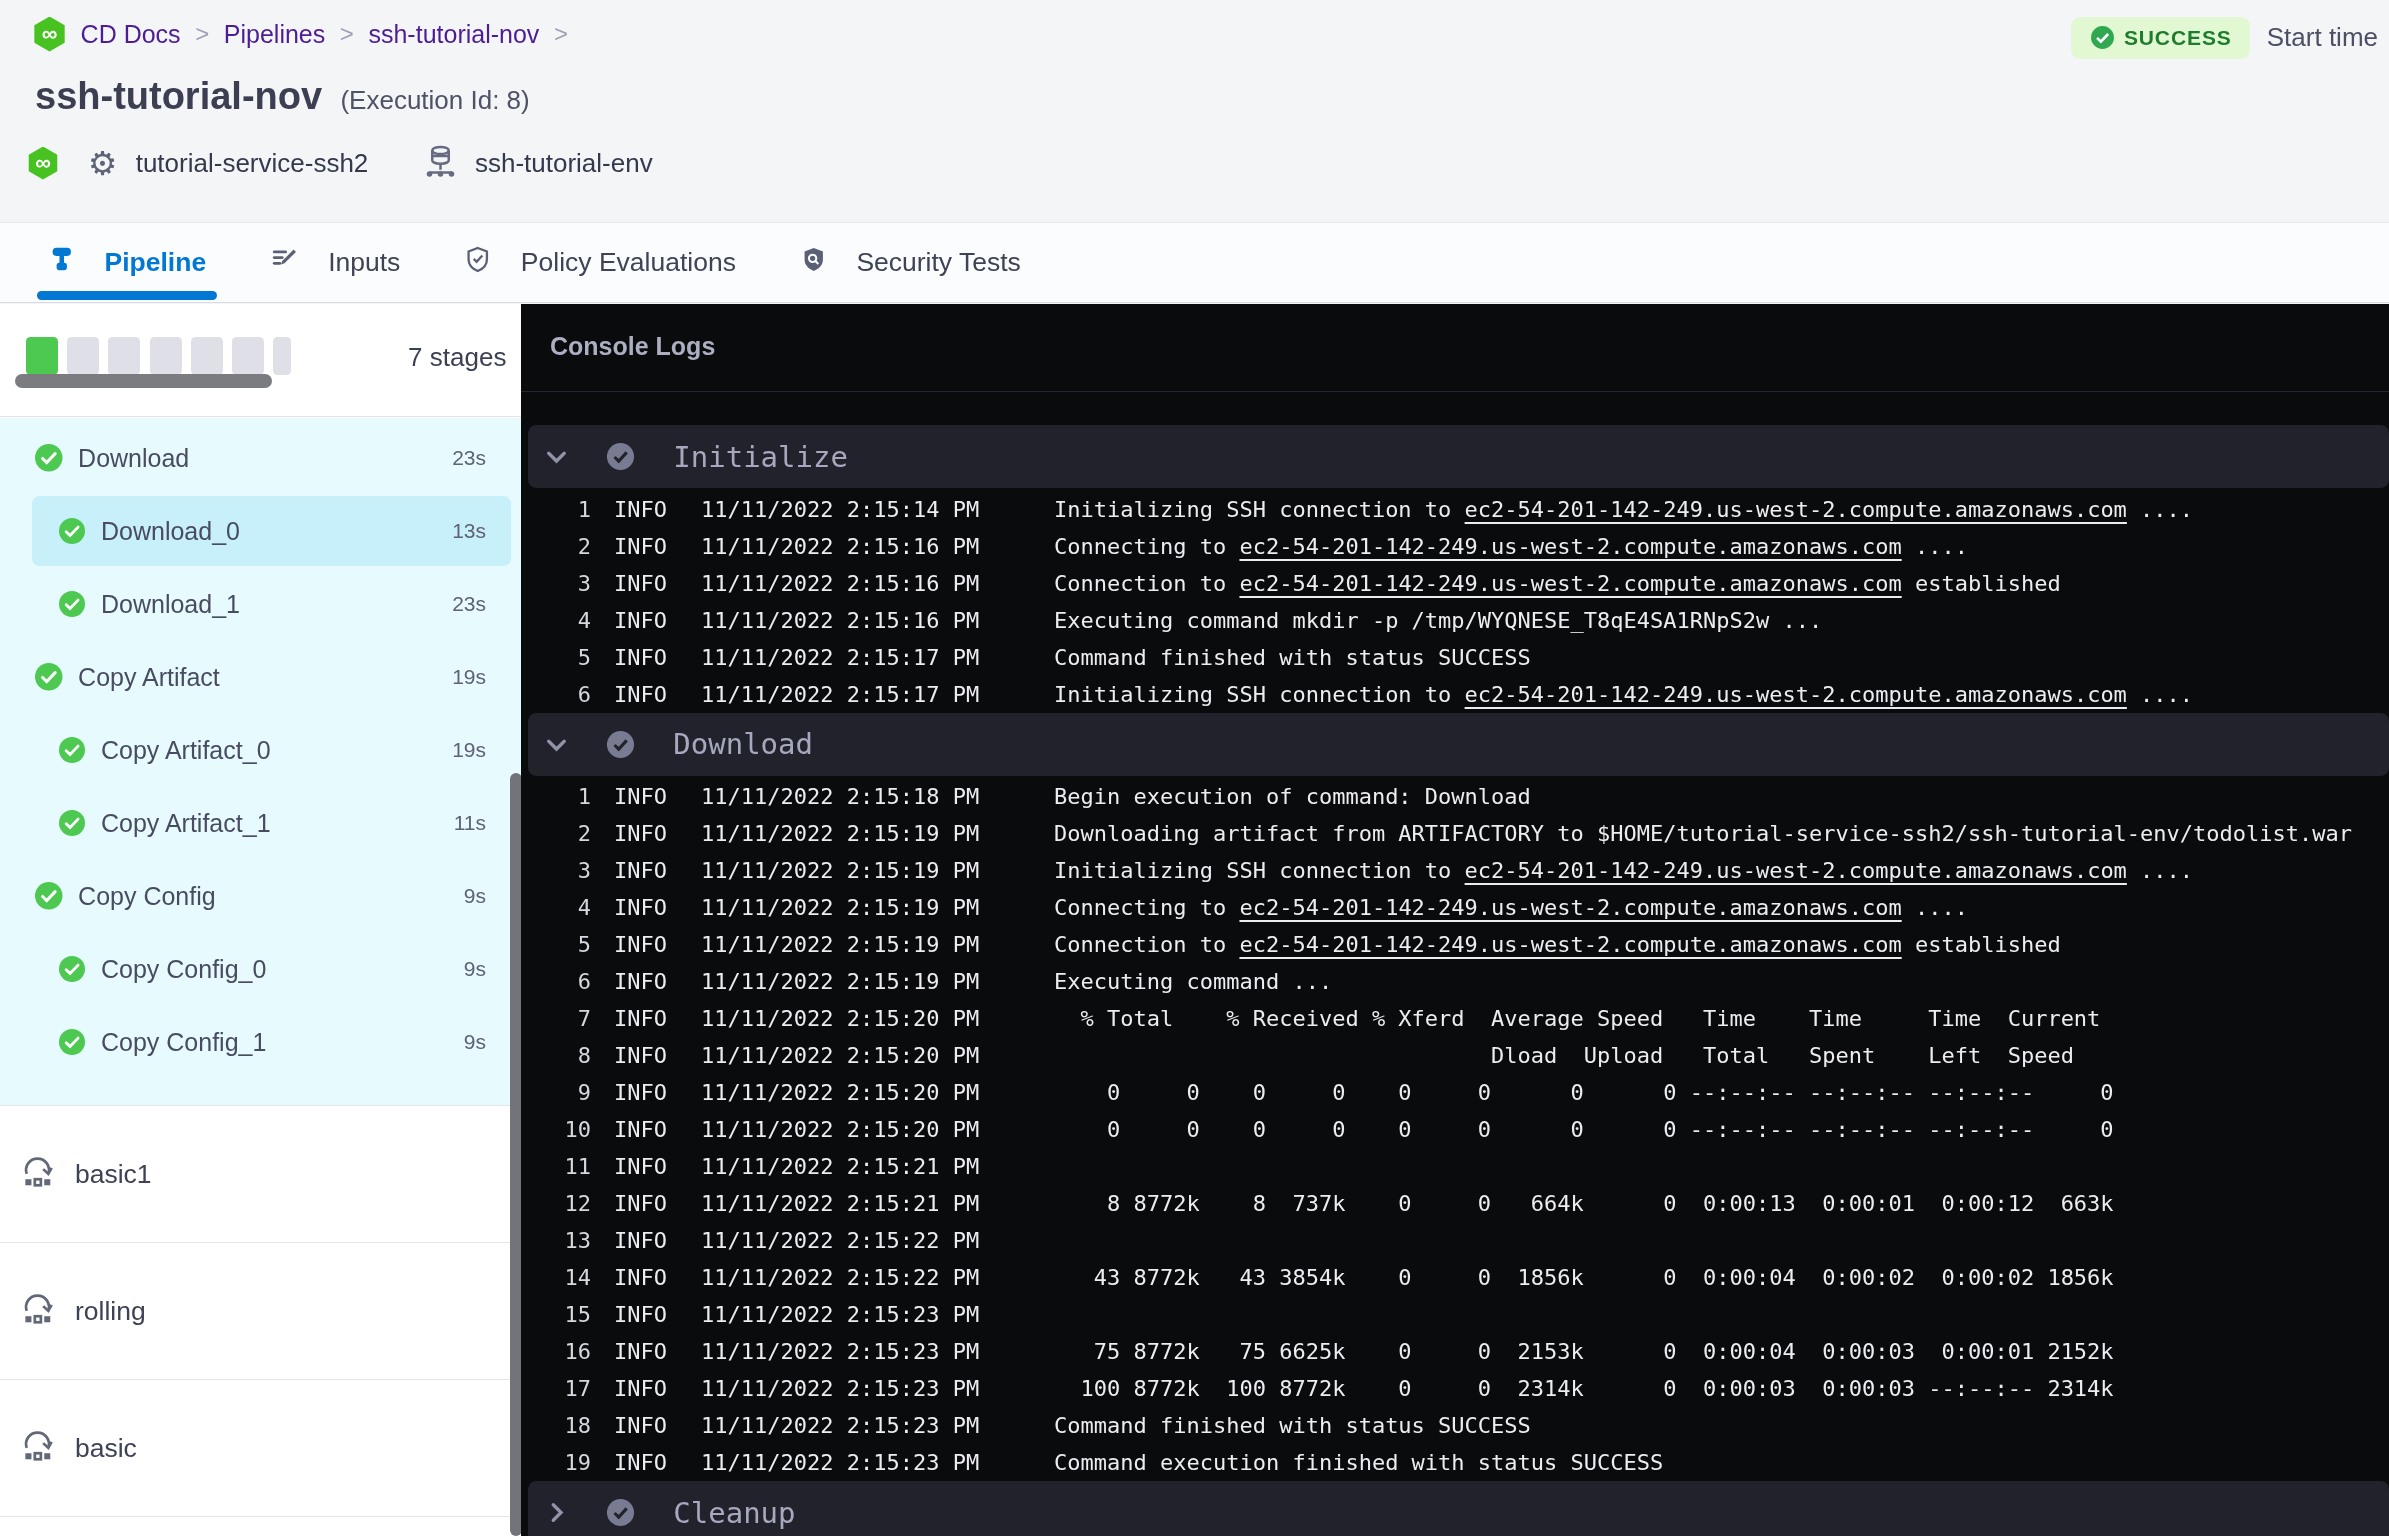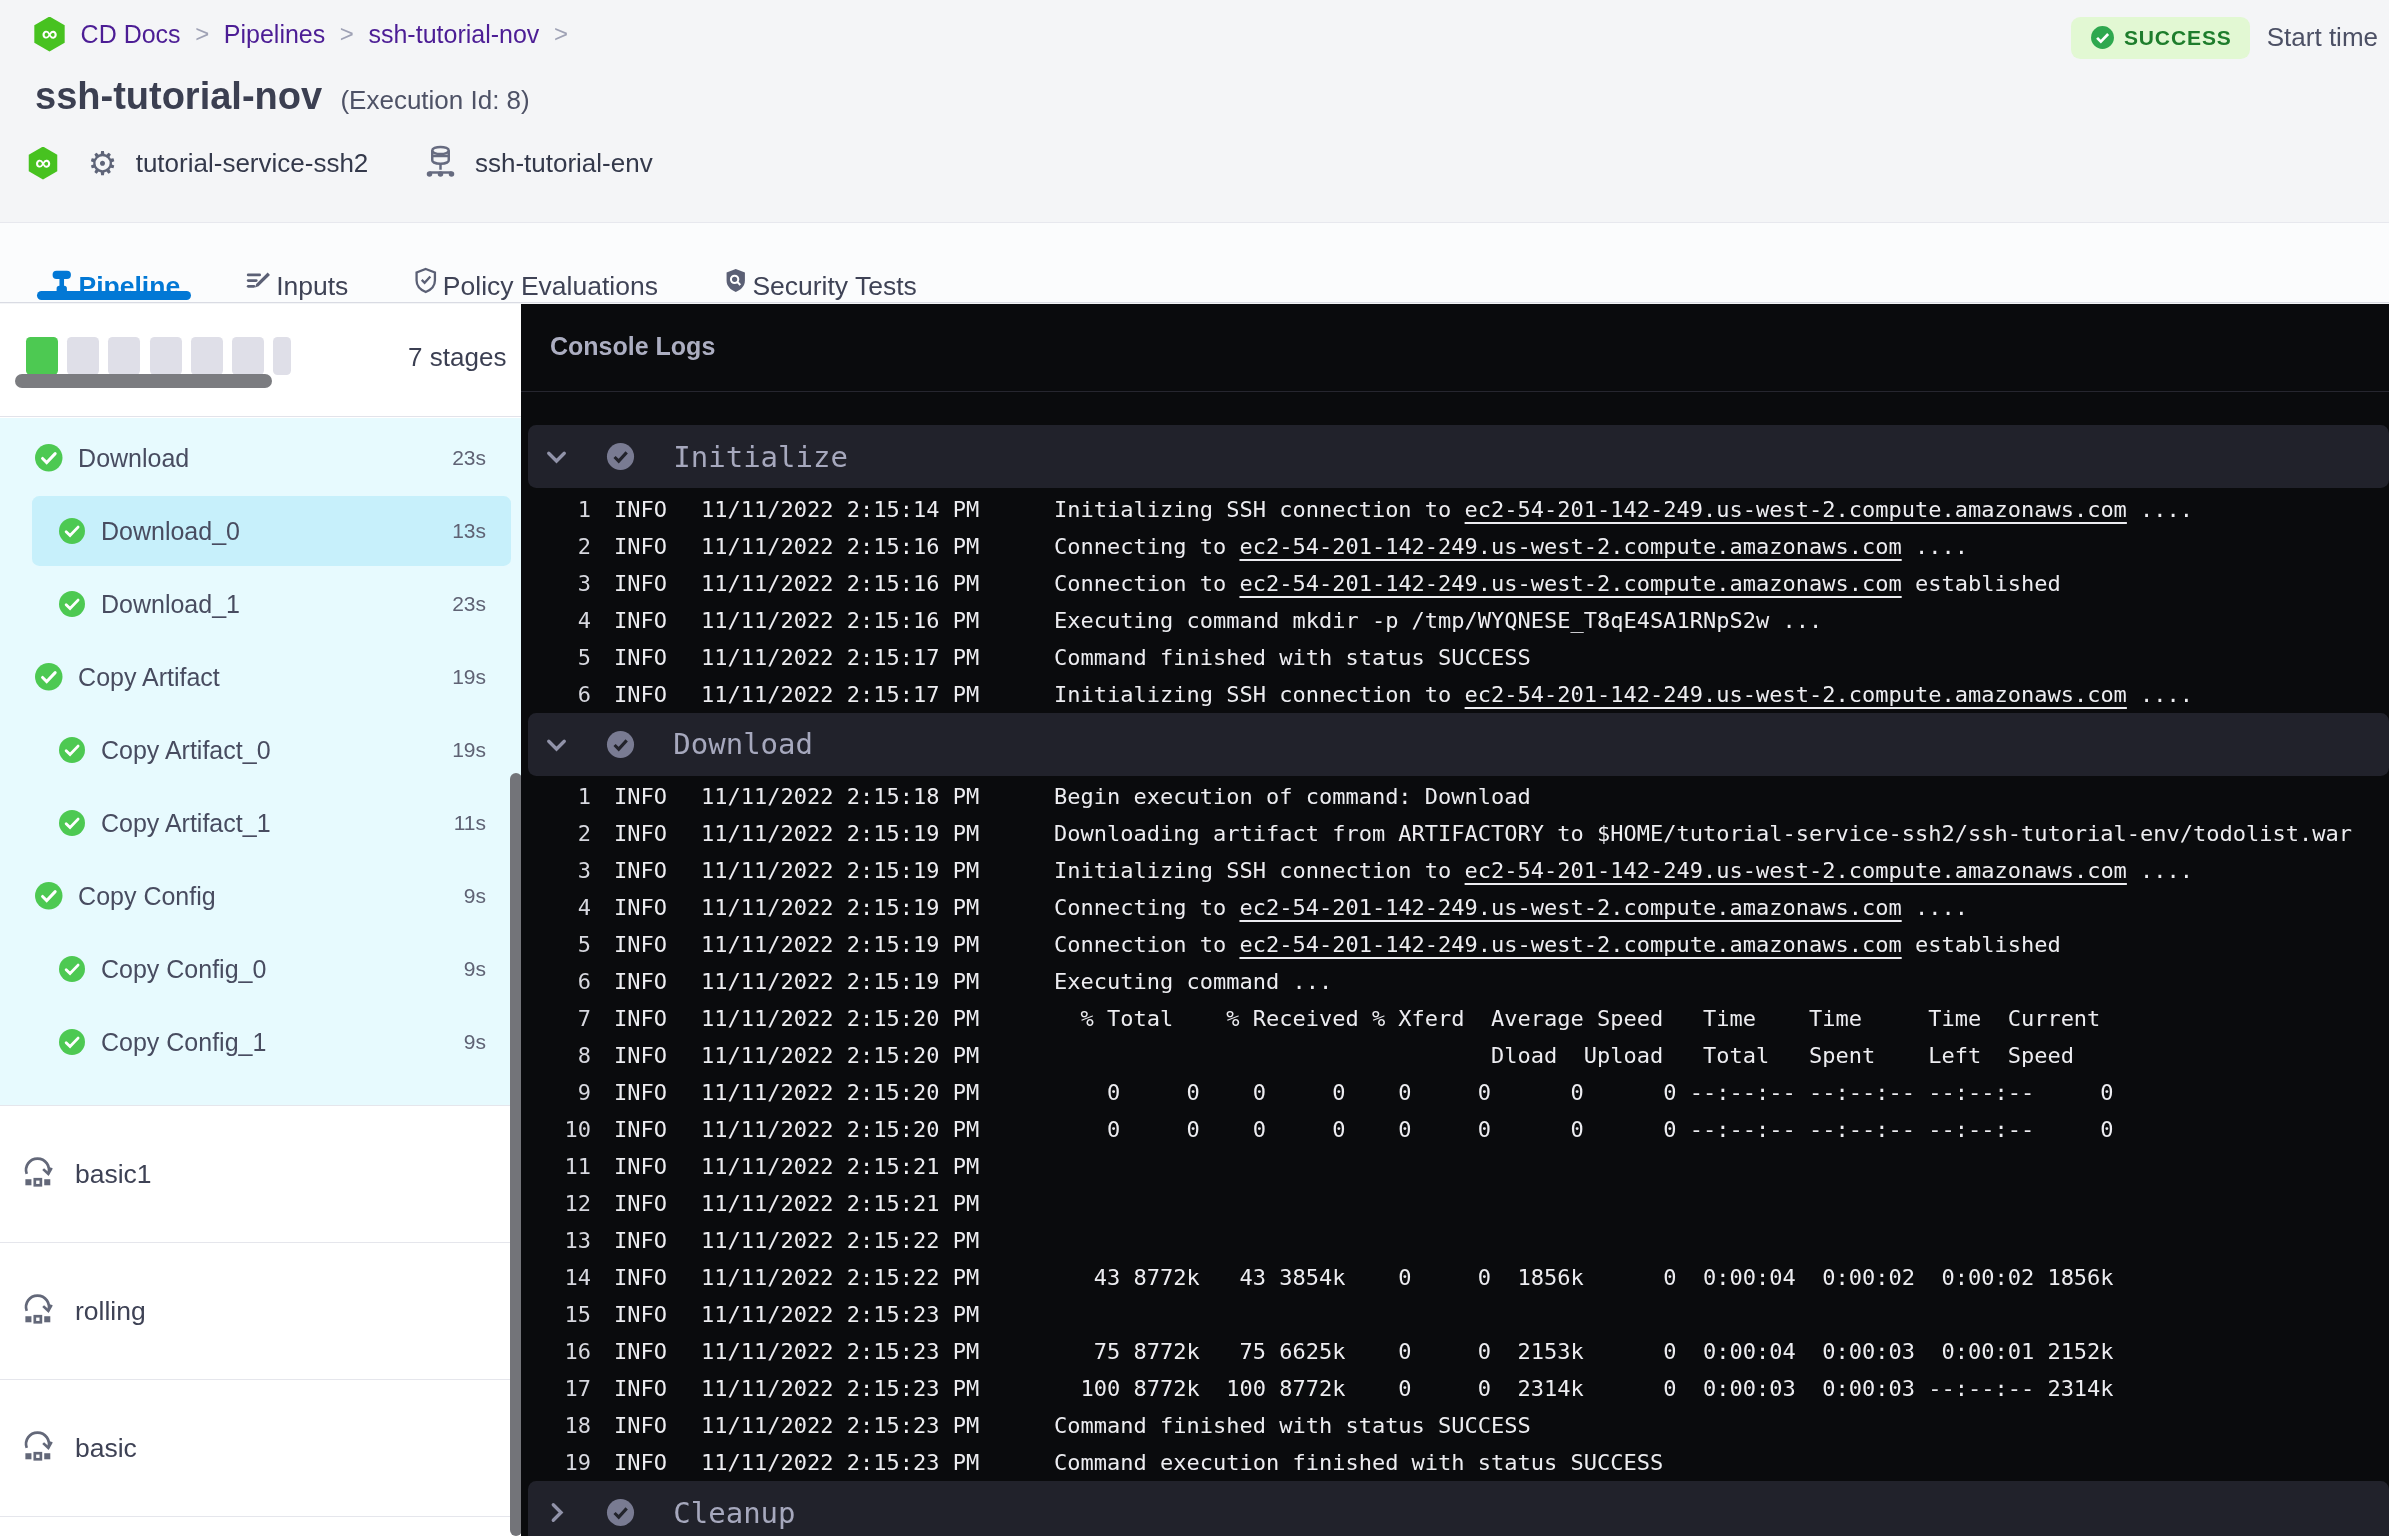--- a/index.html
+++ b/index.html
@@ -22,21 +22,21 @@
   .envicon { margin-left:37px; }
   .badge { position:absolute; top:16.5px; right:139px; height:42px; background:#E2F8D3; border-radius:9.2px;
            display:flex; align-items:center; gap:9.2px; padding:0 18.3px; }
   .badgetxt { color:#1E7D2C; font-weight:bold; font-size:21px; letter-spacing:0.9px; }
   .starttime { position:absolute; top:22px; right:11px; font-size:26px; color:#4C5065; }
 
   
   .tabstrip { position:absolute; top:222px; left:0; right:0; height:81px; background:#FBFCFD;
               border-top:0.9px solid #E7E8EE; border-bottom:0.9px solid #D9DBE3;
               display:flex; align-items:stretch; padding-left:48px; gap:64px; }
-  .tab { display:flex; align-items:flex-end; gap:3px; font-size:26.5px; color:#3F4356; position:relative; cursor:pointer; }
+  .tab { display:flex; align-items:center; gap:29px; font-size:26.5px; color:#3F4356; position:relative; cursor:pointer; }
   .tab.active { color:#0278D5; font-weight:bold; }
   .tab.active::after { content:""; position:absolute; left:-11px; right:-11px; bottom:1.8px; height:9.2px;
                        border-radius:9.2px; background:#0278D5; }
 
   
   .sidebar { position:absolute; top:304px; left:0; width:521px; bottom:0; background:#fff; overflow:hidden; }
   .stageshdr { position:relative; height:113px; border-bottom:0.9px solid #E2E3EA; background:#fff; }
   .segments { position:absolute; top:33px; left:26px; display:flex; gap:9.2px; }
   .seg { width:32px; height:38px; border-radius:4.6px; background:#DFDFE8; }
   .seg.done { background:#4DC952; }
@@ -378,21 +378,21 @@
       <span class="lvl">INFO</span>
       <span class="tm">11/11/2022 2:15:20 PM</span>
       <span class="msg"><span>    0     0    0     0    0     0      0      0 --:--:-- --:--:-- --:--:--     0</span></span></div>
         <div class="logline"><span class="ln">11</span>
       <span class="lvl">INFO</span>
       <span class="tm">11/11/2022 2:15:21 PM</span>
       <span class="msg"><span></span></span></div>
         <div class="logline"><span class="ln">12</span>
       <span class="lvl">INFO</span>
       <span class="tm">11/11/2022 2:15:21 PM</span>
-      </div>
+      <span class="msg"><span>    8 8772k    8  737k    0     0   664k      0  0:00:13  0:00:01  0:00:12  663k</span></span></div>
         <div class="logline"><span class="ln">13</span>
       <span class="lvl">INFO</span>
       <span class="tm">11/11/2022 2:15:22 PM</span>
       <span class="msg"><span></span></span></div>
         <div class="logline"><span class="ln">14</span>
       <span class="lvl">INFO</span>
       <span class="tm">11/11/2022 2:15:22 PM</span>
       <span class="msg"><span>   43 8772k   43 3854k    0     0  1856k      0  0:00:04  0:00:02  0:00:02 1856k</span></span></div>
         <div class="logline"><span class="ln">15</span>
       <span class="lvl">INFO</span>

